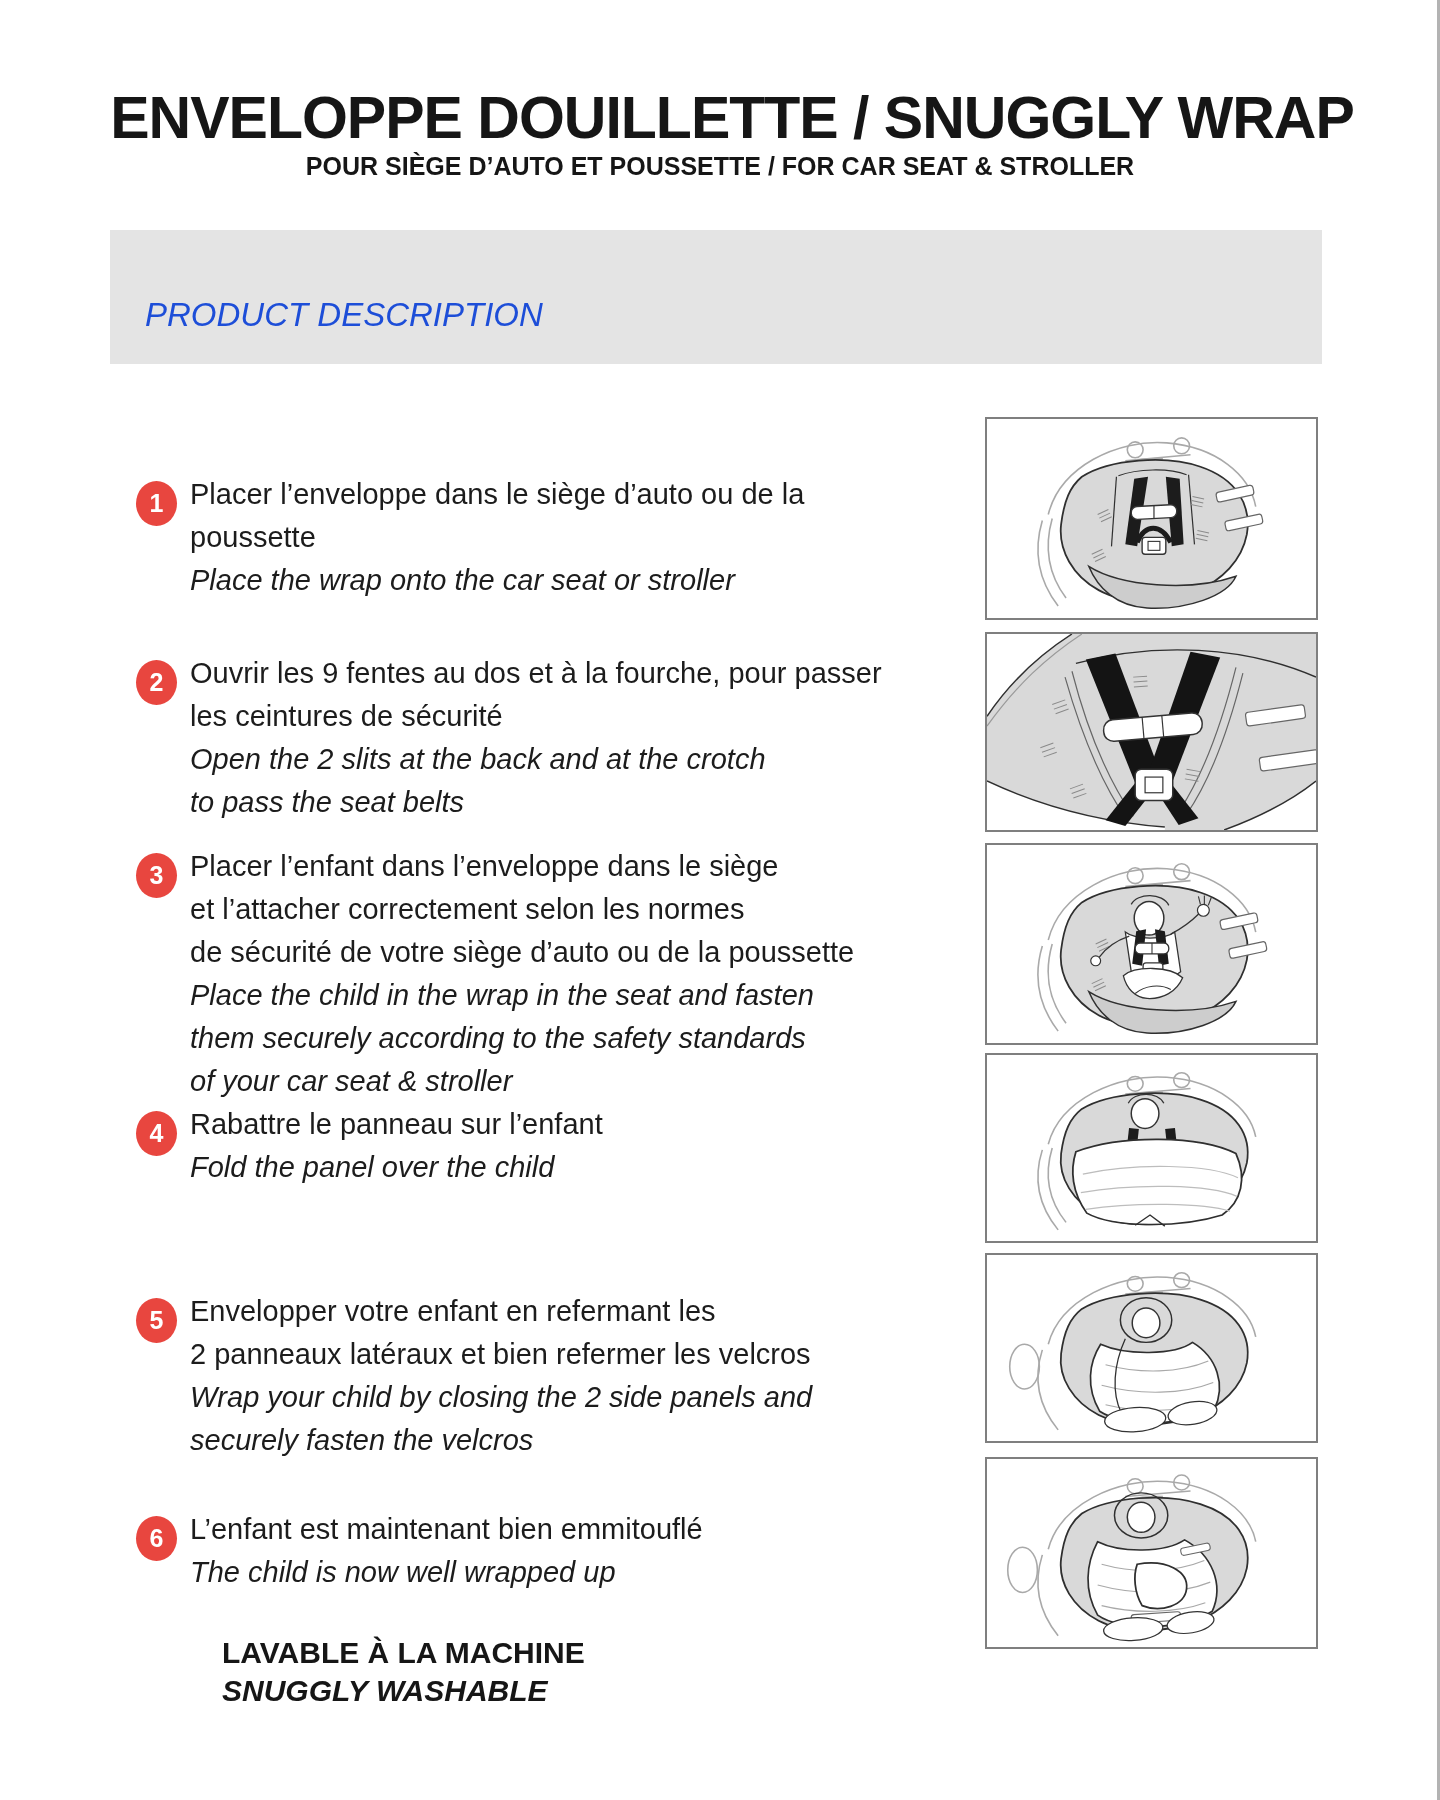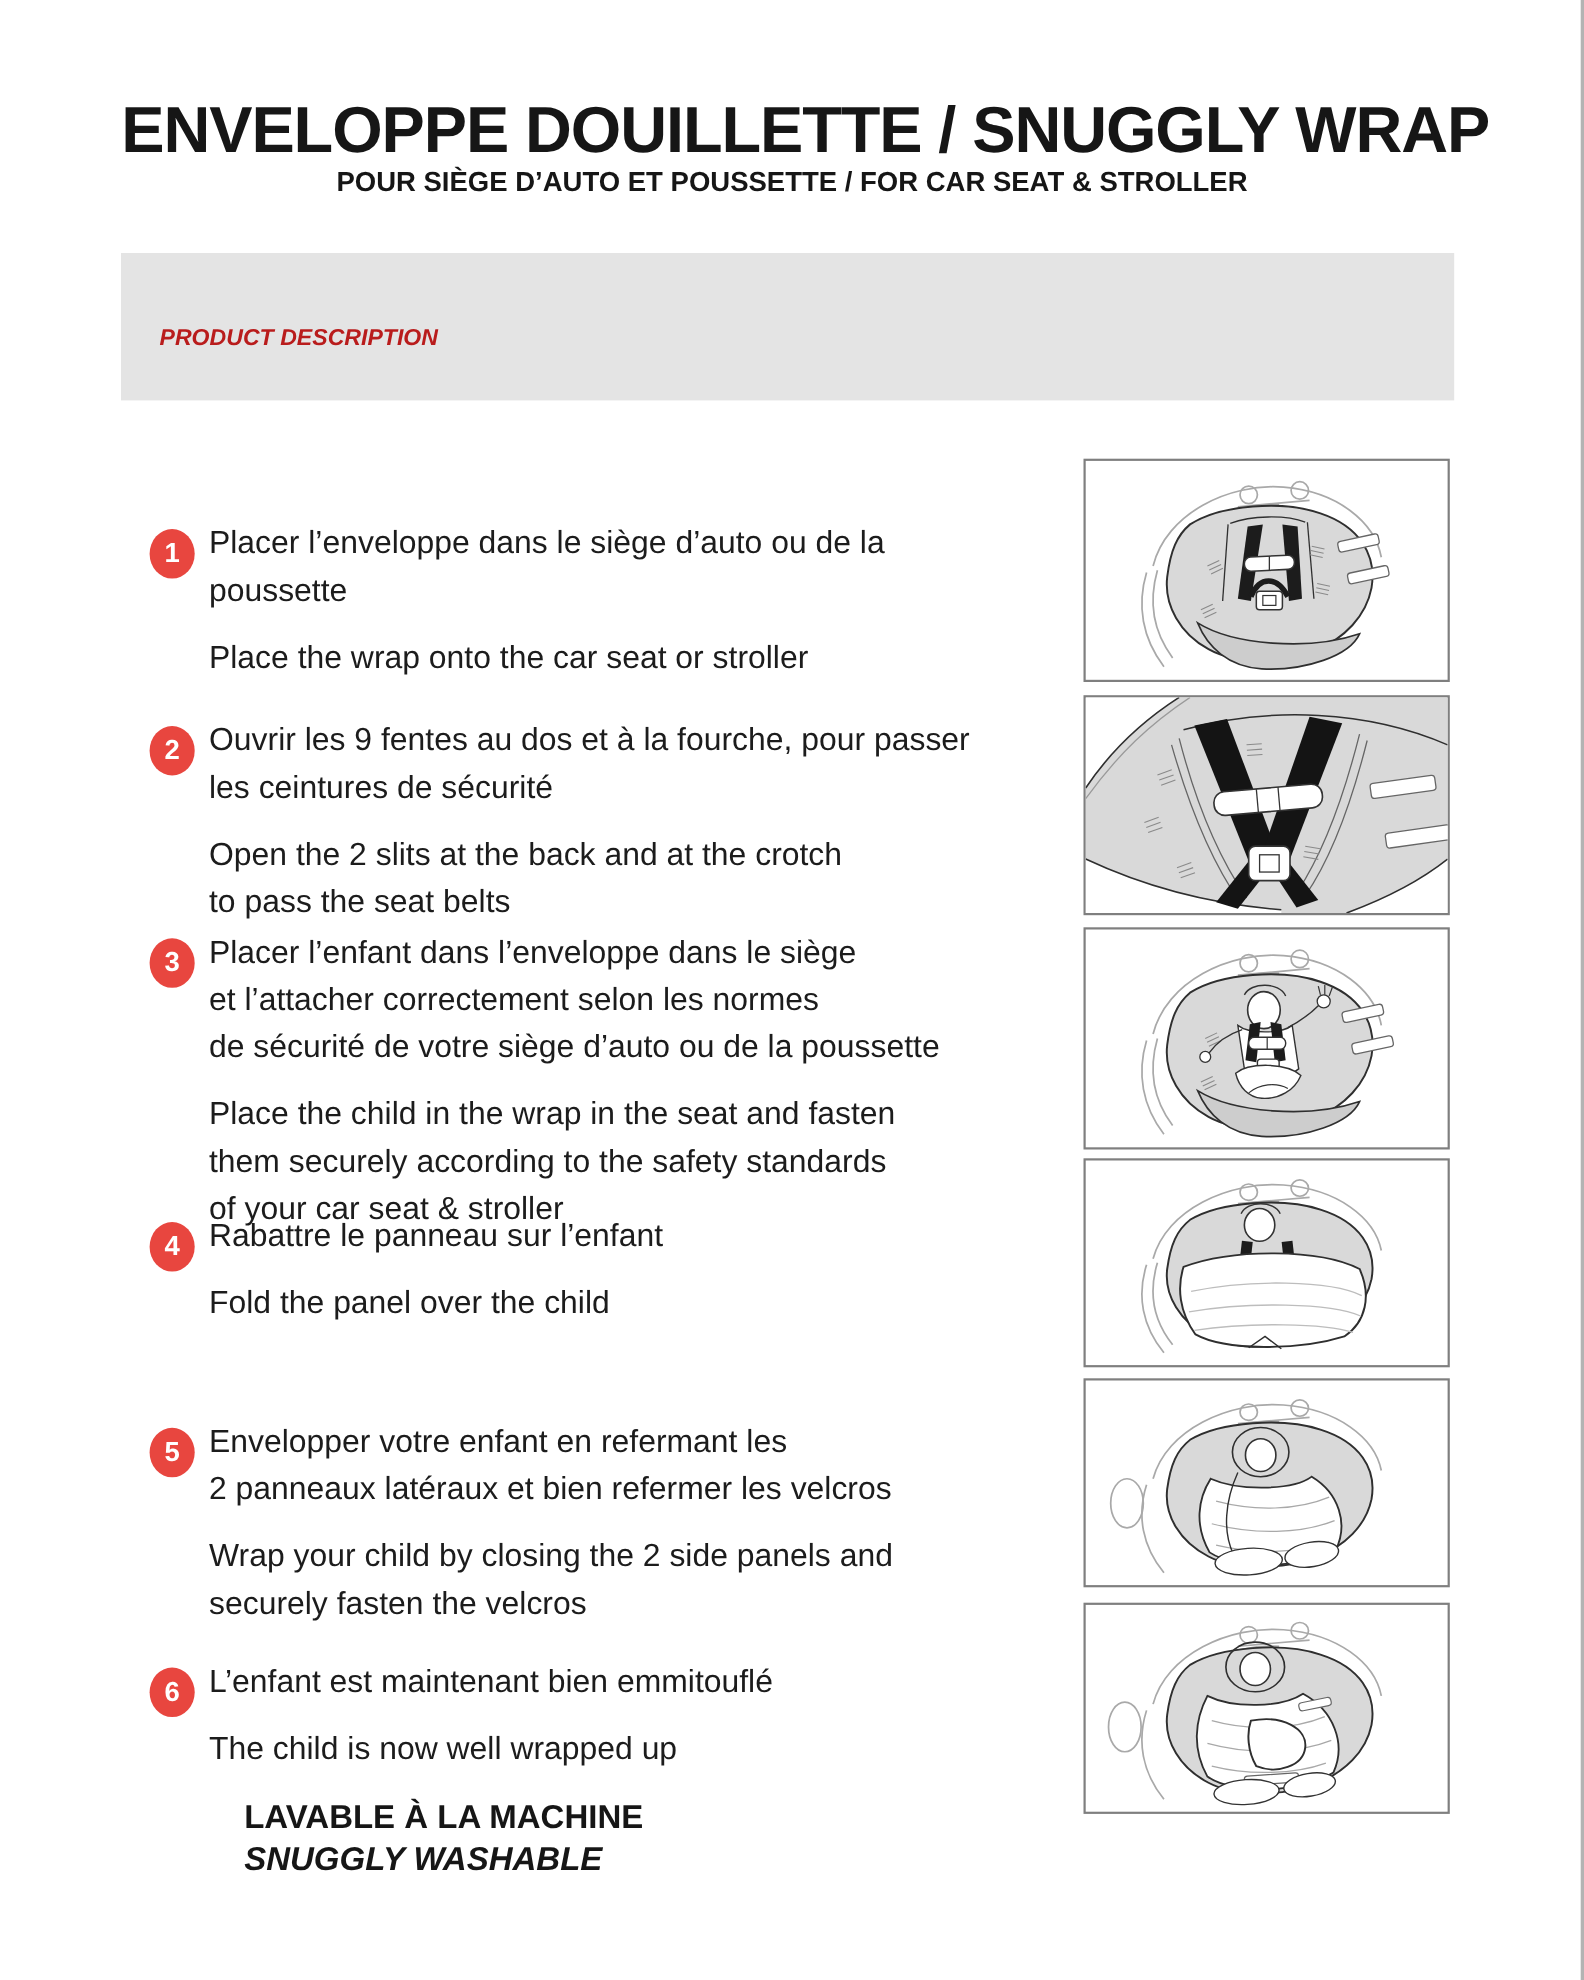--- a/index.html
+++ b/index.html
@@ -7,25 +7,25 @@
         font-family:"Liberation Sans", sans-serif;color:#1c1c1c;}
 
   .title{position:absolute;top:84px;left:12px;width:1440px;text-align:center;
          font-size:59px;font-weight:800;letter-spacing:-1px;color:#161616;}
   .subtitle{position:absolute;top:152px;left:0;width:1440px;text-align:center;
             font-size:25px;font-weight:700;color:#161616;}
 
   .section-box{position:absolute;left:110px;top:230px;width:1212px;height:134px;
                background:#e4e4e4;}
   .section-heading-fr{position:absolute;left:35px;top:24px;font-size:33px;font-weight:800;color:#1a1a1a;}
-  .section-heading-en{position:absolute;left:35px;top:66px;font-size:21px;font-weight:700;font-style:italic;color:#b91c1c;}
+  .section-heading-en{position:absolute;left:35px;top:66px;font-size:33px;font-weight:400;font-style:italic;color:#1d4ed8;}
 
   .step{position:absolute;left:190px;width:720px;}
   .step .fr{font-size:29px;line-height:43px;white-space:pre-line;color:#1c1c1c;}
-  .step .en{font-size:29px;line-height:43px;white-space:pre-line;color:#1c1c1c;margin-top:18px;}
+  .step .en{font-size:29px;line-height:43px;white-space:pre-line;font-style:italic;color:#1c1c1c;}
   .badge{position:absolute;left:-54px;top:8px;width:41px;height:45px;border-radius:50%;
          background:#e8463f;color:#ffffff;font-size:25px;font-weight:700;
          display:flex;align-items:center;justify-content:center;}
 
   .footer{position:absolute;left:181px;top:1634px;margin-left:41px;}
   .footer .fr{font-size:30px;font-weight:800;line-height:38px;color:#161616;}
   .footer .en{font-size:30px;font-weight:800;font-style:italic;line-height:38px;color:#161616;}
 
   .frame{position:absolute;left:985px;width:333px;background:#ffffff;border:2px solid #7f7f7f;box-sizing:border-box;}
   .frame svg{display:block;width:100%;height:100%;}

